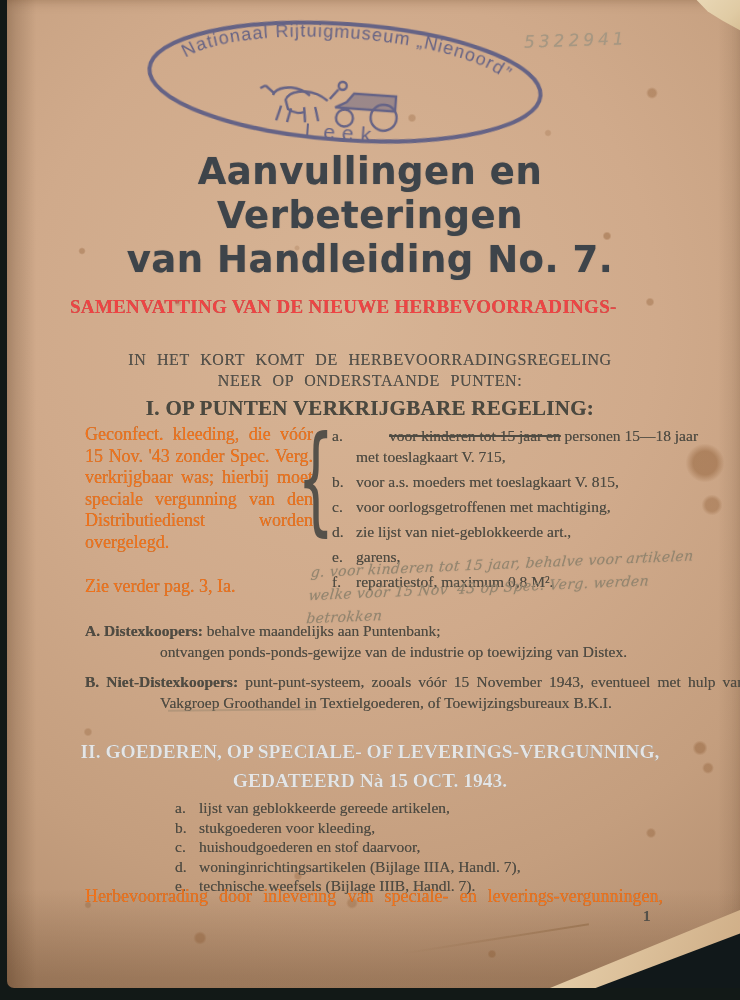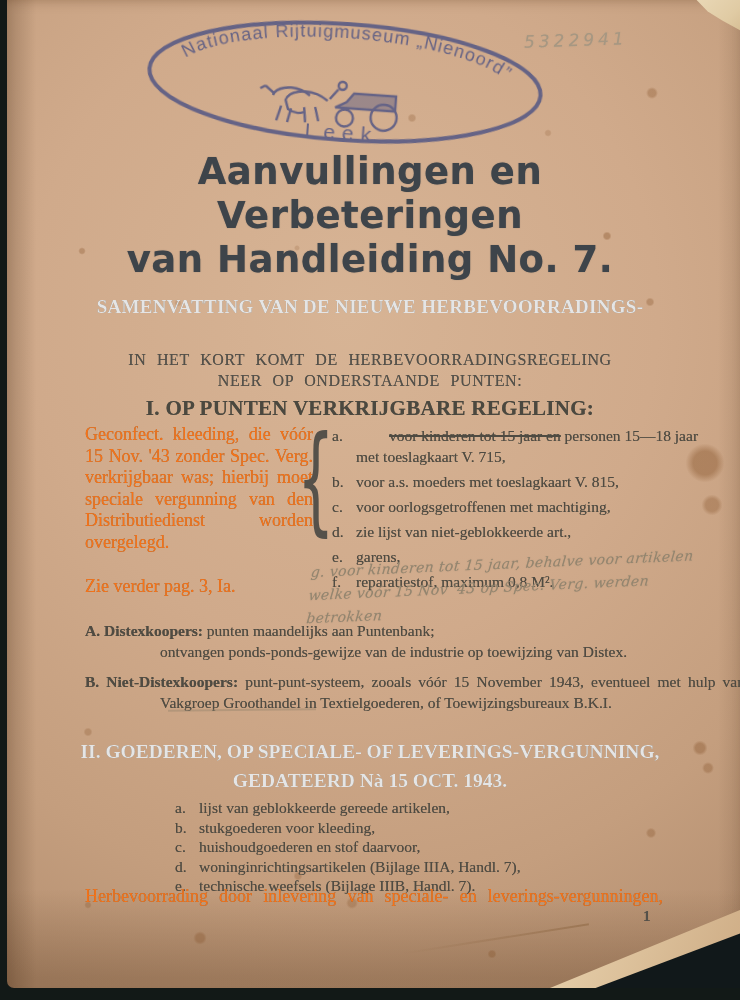--- a/index.html
+++ b/index.html
@@ -41,21 +41,21 @@
   .fold .under{position:absolute;inset:0;background:linear-gradient(115deg,#e9d3ae,#cdab84);
     clip-path:polygon(0 100%,100% 0,100% 100%);}
   .fold .dark{position:absolute;inset:0;background:#11181a;
     clip-path:polygon(24% 100%,100% 30%,100% 100%);}
   .crease{position:absolute;right:150px;bottom:60px;width:190px;height:2px;
     background:linear-gradient(to right,rgba(120,80,40,0),rgba(120,80,40,.35));
     transform:rotate(-9deg);}
   .title{font-family:"DejaVu Sans",sans-serif;font-weight:bold;color:#3e444a;
     font-size:37px;line-height:44px;text-align:center;letter-spacing:.5px;
     text-shadow:0 0 1px rgba(62,68,74,.5);}
-  .h-caps{font-weight:bold;font-size:19px;line-height:27px;text-align:center;color:#e5e5e5;letter-spacing:.3px;}
+  .h-caps{font-weight:bold;font-size:19px;line-height:27px;color:#ef4444;letter-spacing:.3px;}
   .h-sub{font-size:16px;line-height:21px;text-align:center;color:#53504a;word-spacing:6px;letter-spacing:.6px;}
   .h-sec{font-weight:bold;font-size:21px;text-align:center;color:#4b483f;letter-spacing:.3px;}
   .h-sec2{font-weight:bold;font-size:19.5px;line-height:29px;text-align:center;color:#e5e5e5;}
   .body15{font-size:18px;line-height:21.5px;color:#f97316;}
   .leftcol{text-align:justify;}
   .brace{font-family:"DejaVu Sans",sans-serif;font-size:118px;color:#55514a;
     transform:scaleX(.5);transform-origin:left top;font-weight:normal;line-height:118px;}
   .items{display:flex;flex-direction:column;row-gap:4px;}
   .item{display:flex;font-size:15.5px;line-height:21px;color:#4f4b42;}
   .item .lbl{width:24px;flex:0 0 24px;}
@@ -161,21 +161,21 @@
   </div>
 
   <div class="abs hand hand-g" style="left:312px;top:561px;width:420px;">
     <div><span>g.</span> <span>voor kinderen tot 15 jaar, behalve voor artikelen</span></div>
     <div>welke vóór 15 Nov '43 op Spec. Verg. werden betrokken</div>
   </div>
 
   <div class="abs body15 print" style="left:85px;top:576px;">Zie verder pag. 3, Ia.</div>
 
   <div class="abs" style="left:85px;top:620px;width:580px;">
-    <div class="para print"><span class="lead">A. Distexkoopers:</span><span> punten maandelijks aan Puntenbank;</span></div>
+    <div class="para print"><span class="lead">A. Distexkoopers:</span><span> behalve maandelijks aan Puntenbank;</span></div>
     <div class="para print" style="padding-left:75px;width:505px;">ontvangen ponds-ponds-gewijze van de industrie op toewijzing van Distex.</div>
   </div>
 
   <div class="abs para hang print" style="left:85px;top:671px;width:585px;"><span class="lead">B. Niet-Distexkoopers:</span><span> punt-punt-systeem, zooals vóór 15 November 1943, eventueel met hulp van Vakgroep Groothandel in Textielgoederen, of Toewijzingsbureaux B.K.I.</span></div>
 
   <div class="pencil-line" style="left:168px;top:709px;width:148px;"></div>
 
   <div class="abs h-sec2 print" style="left:60px;top:737px;width:620px;">
     <div>II. GOEDEREN, OP SPECIALE- OF LEVERINGS-VERGUNNING,</div>
     <div>GEDATEERD Nà 15 OCT. 1943.</div>

